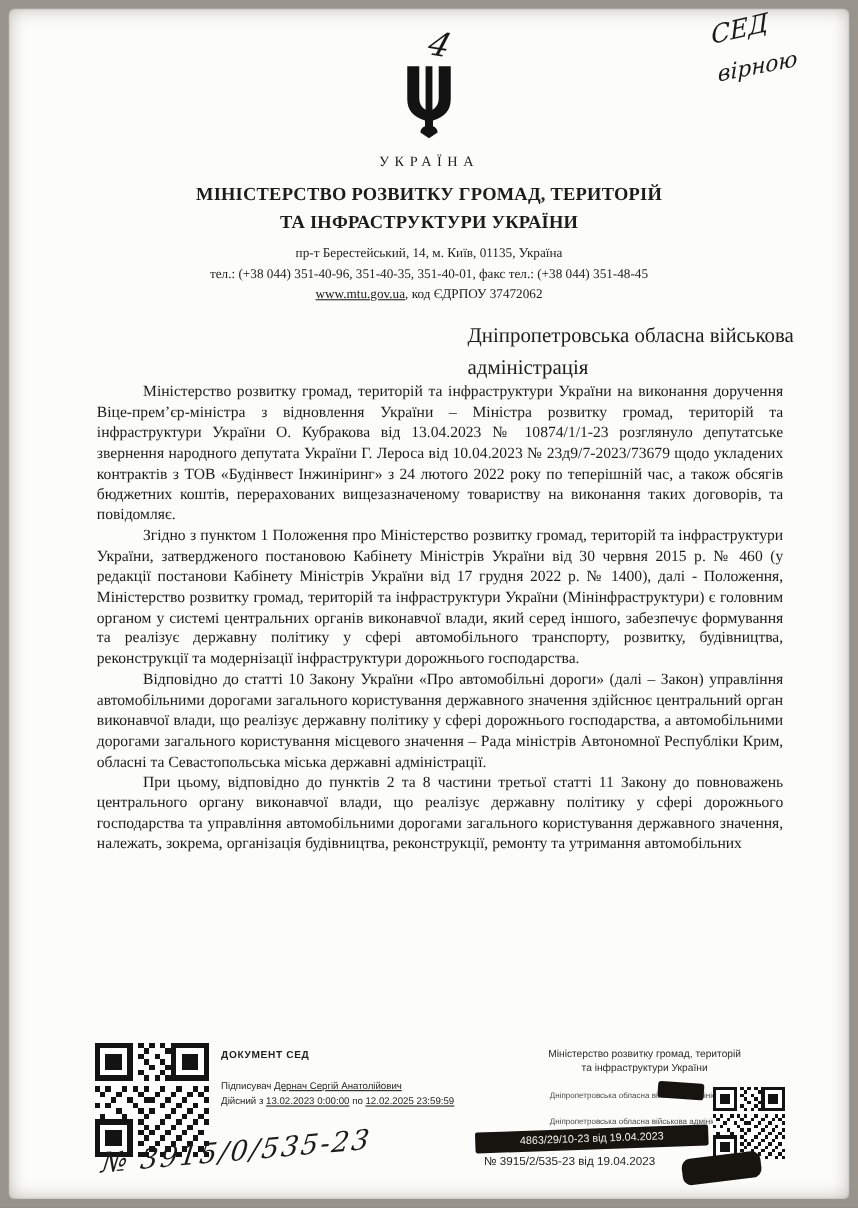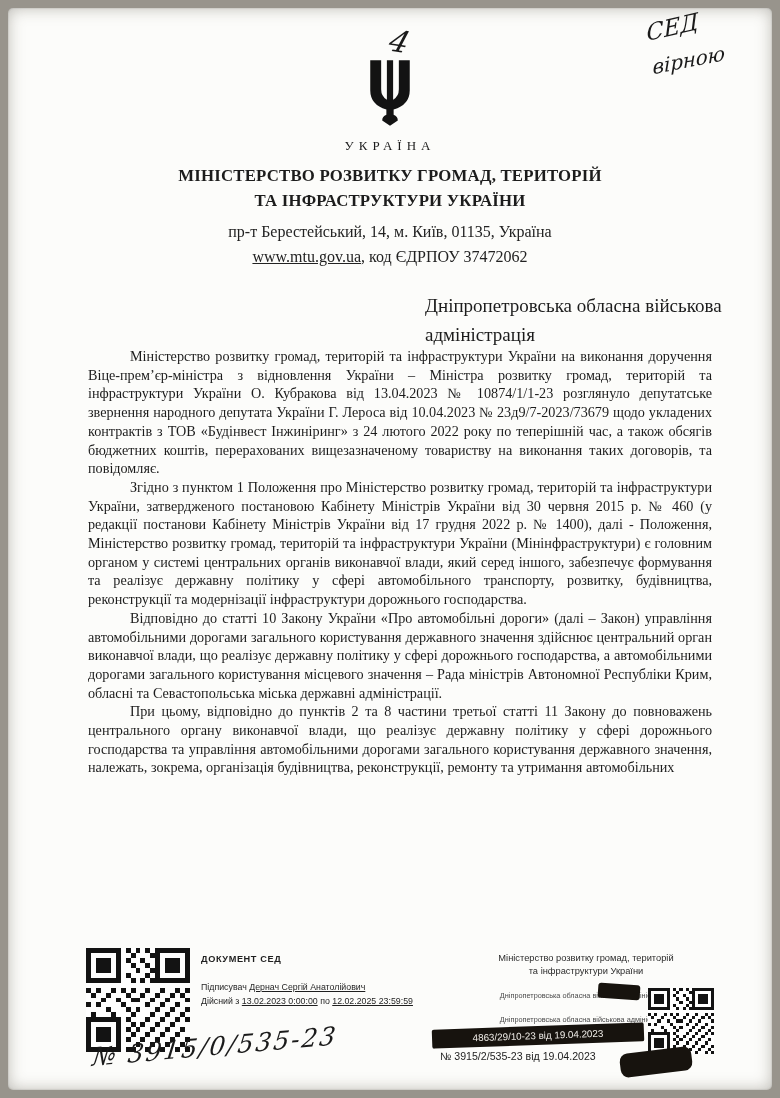--- a/index.html
+++ b/index.html
@@ -6,21 +6,21 @@
   html,body { width:780px; height:1098px; }
   body { background:#6e6a63; font-family:"Liberation Serif","DejaVu Serif",serif; color:#1c1c1c; }
   .scan-frame { position:relative; width:780px; height:1098px; background:#98948c; padding:8px; }
   .page { position:relative; width:764px; height:1082px; background:#fcfcfa; border-radius:5px;
           box-shadow: inset 0 0 16px rgba(70,62,50,.35), inset 0 0 2px rgba(0,0,0,.25); overflow:hidden; }
 
   .letterhead { text-align:center; padding-top:52px; }
   .trident { width:52px; height:69px; fill:#131313; }
   .country { font-size:13px; letter-spacing:5px; margin-top:5px; }
   .ministry { font-size:16.8px; font-weight:700; line-height:1.5; margin-top:9px; letter-spacing:.2px; }
-  .contact { margin-top:7px; font-size:16px; line-height:1.52; color:#222; }
+  .contact { margin-top:7px; font-size:12px; line-height:1.52; color:#222; }
   .url { text-decoration:underline; }
 
   .recipient { position:absolute; left:417px; top:284px; font-size:19px; line-height:1.5; }
 
   .body-text { position:absolute; left:80px; right:60px; top:339px; text-align:justify;
                font-size:14.2px; line-height:18.7px; }
   .para { text-indent:42px; }
 
   .footer { position:absolute; left:0; top:930px; width:755px; height:152px;
             font-family:"Liberation Sans","DejaVu Sans",sans-serif; }
@@ -65,20 +65,21 @@
       <svg class="trident" viewBox="0 0 100 132" aria-hidden="true">
         <path d="M12 0h21v56q0 14 11 20V0h12v76q11-6 11-20V0h21v58q0 28-31 37v10q8 3 8 11l-15 10-15-10q0-8 8-11V95Q12 86 12 58Z"></path>
       </svg>
       <div class="country">УКРАЇНА</div>
       <h1 class="ministry">
         <span>МІНІСТЕРСТВО РОЗВИТКУ ГРОМАД, ТЕРИТОРІЙ</span><br>
         <span>ТА ІНФРАСТРУКТУРИ УКРАЇНИ</span>
       </h1>
       <div class="contact">
         <div>пр-т Берестейський, 14, м. Київ, 01135, Україна</div>
+        <div>тел.: (+38 044) 351-40-96, 351-40-35, 351-40-01, факс тел.: (+38 044) 351-48-45</div>
         <div><span class="url">www.mtu.gov.ua</span><span>, код ЄДРПОУ 37472062</span></div>
       </div>
     </div>
 
     <div class="recipient">
       <div>Дніпропетровська обласна військова</div>
       <div>адміністрація</div>
     </div>
 
     <div class="body-text">

